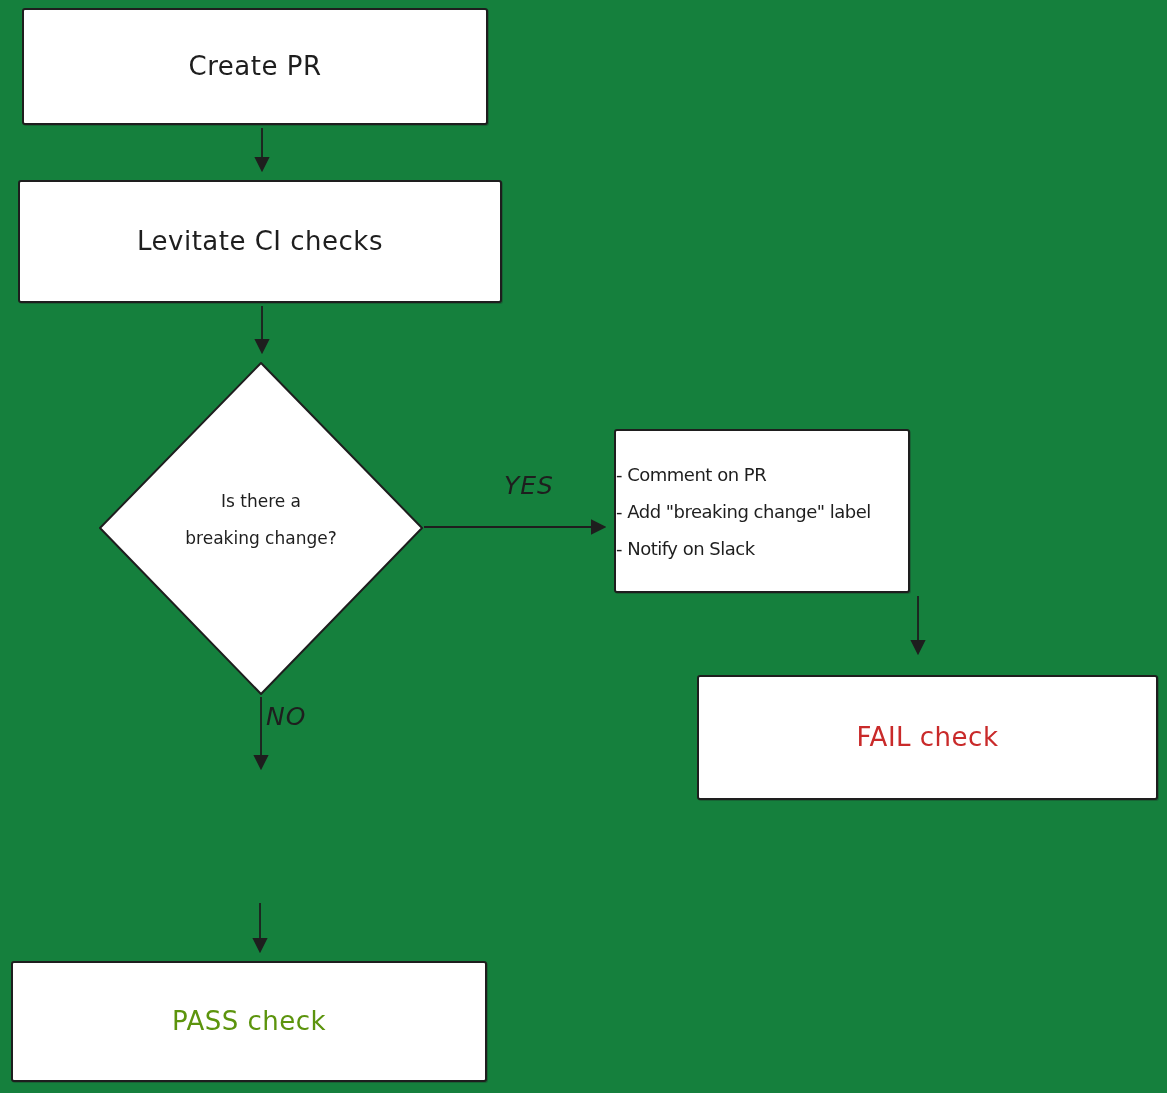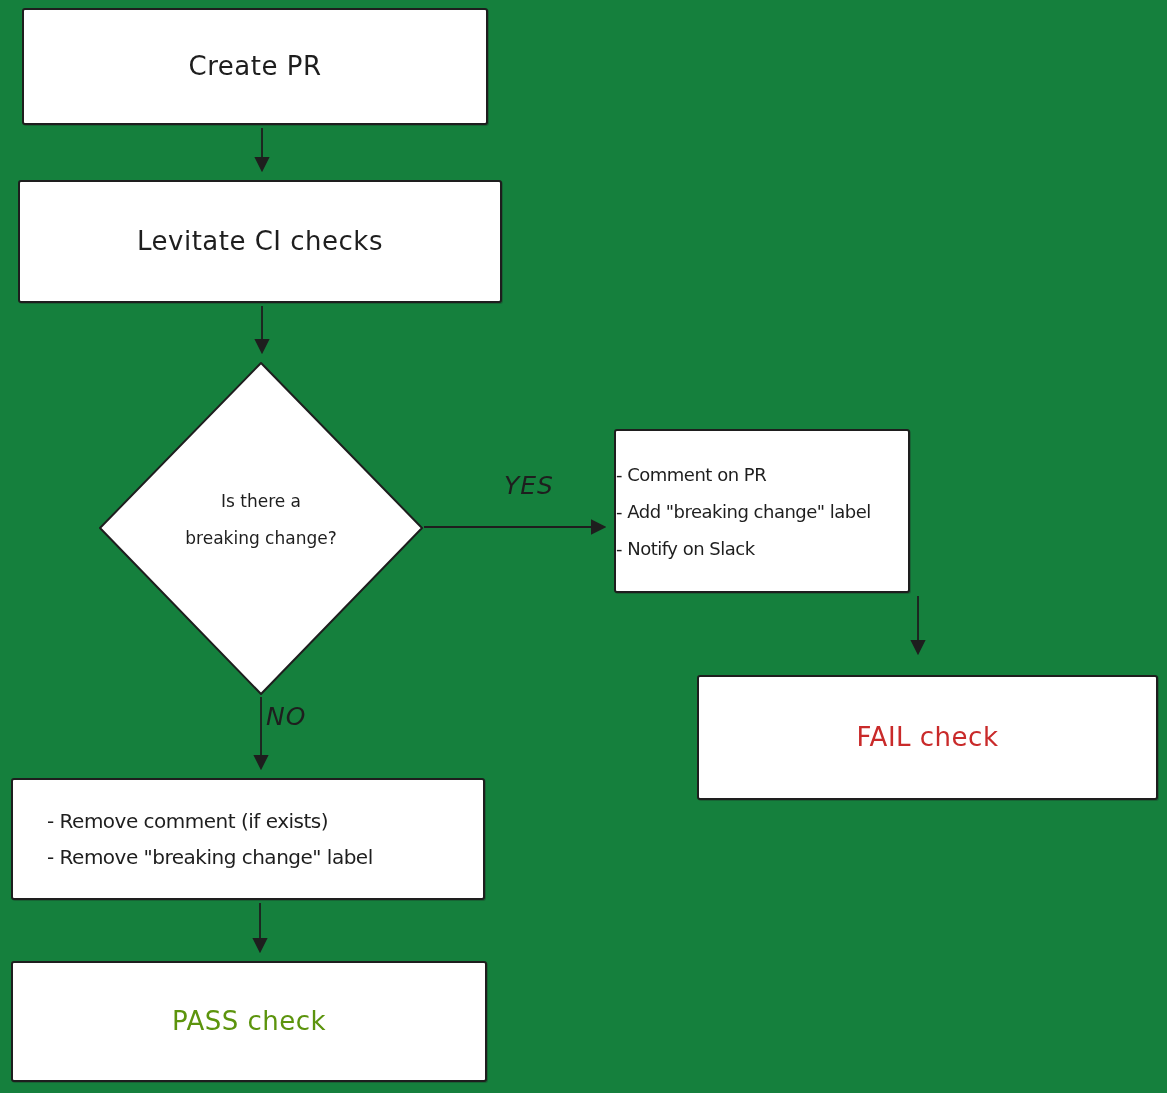--- a/index.html
+++ b/index.html
@@ -115,24 +115,18 @@
       <div class="list-item">- Comment on PR</div>
       <div class="list-item">- Add "breaking change" label</div>
       <div class="list-item">- Notify on Slack</div>
     </div>
   </div>
 
   <div class="node" id="node-fail-check" style="left:697px; top:663px; width:461px; height:125px;margin-top:12px;">
     <div class="node-label fail-text">FAIL check</div>
   </div>
 
-  <div class="node list-node" id="node-remove-actions" style="left:11px; top:778px; width:474px; height:122px;">
-    <div class="list-block">
-      <div class="list-item">- Remove comment (if exists)</div>
-      <div class="list-item">- Remove "breaking change" label</div>
-    </div>
-  </div>
 
   <div class="node" id="node-pass-check" style="left:11px; top:961px; width:476px; height:121px;">
     <div class="node-label pass-text">PASS check</div>
   </div>
 
 </div>
 
 </body></html>

